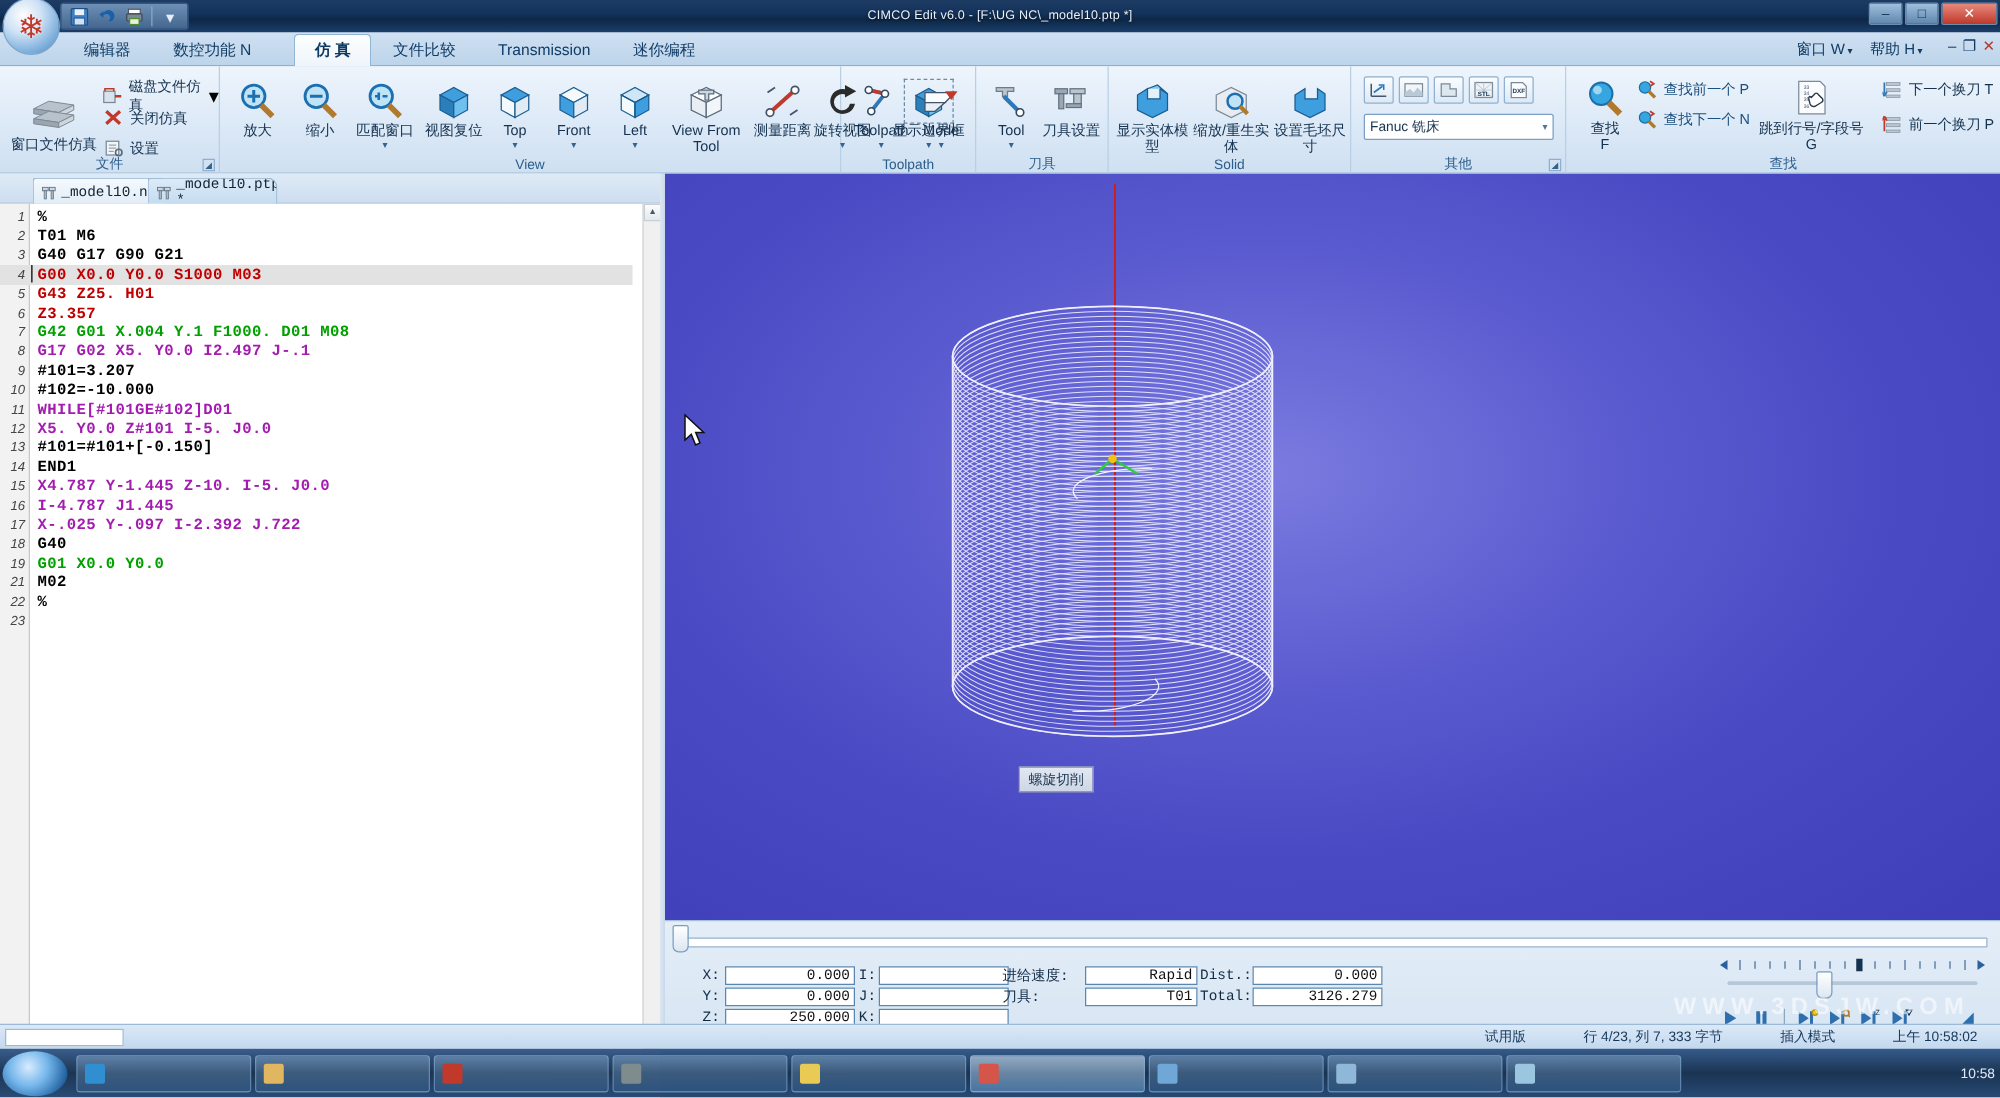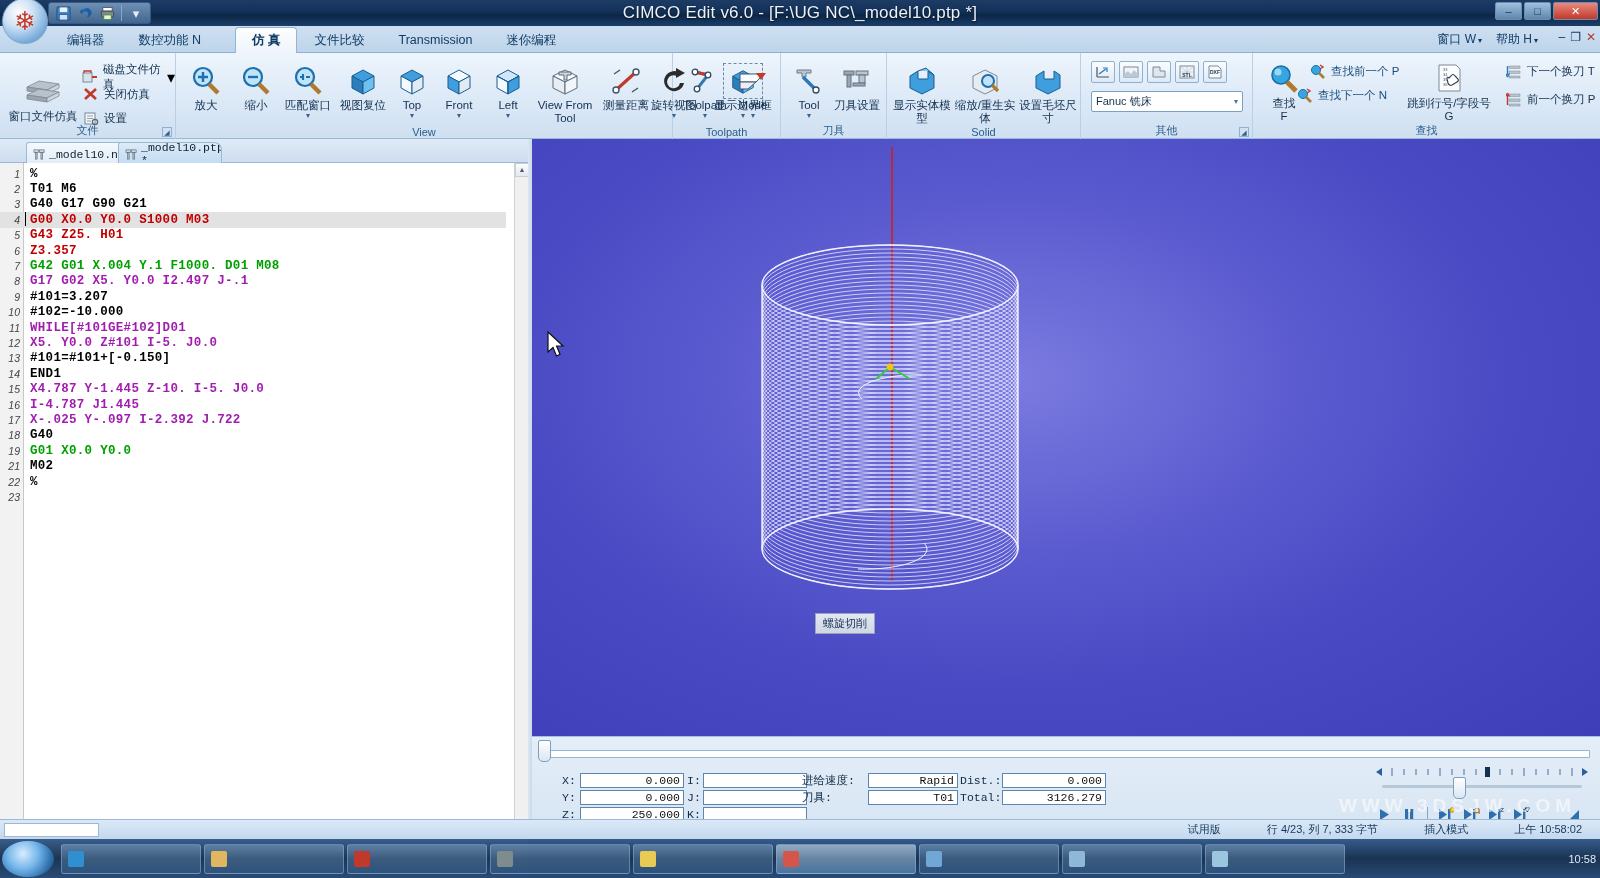--- a/index.html
+++ b/index.html
@@ -30,21 +30,21 @@
     display: flex; align-items: center; gap: 2px;
     background: linear-gradient(180deg,#6e90b5 0%,#43668f 100%);
     border: 1px solid #355a85; border-radius: 3px; padding: 1px 4px;
   }
   .qat .qbtn { width: 20px; height: 18px; display:flex;align-items:center;justify-content:center;
                font-size: 13px; cursor: default; }
   .qat .sep { width: 1px; height: 16px; background: #89a8c9; margin: 0 2px;}
   .qat-drop { font-size: 9px; color: #e6eef7; }
   .title-text {
     position: absolute; left: 0; width: 1600px; text-align: center;
-    font-size: 17px; color: #e9f1fa; line-height: 26px; letter-spacing: .2px;
+    font-size: 10px; color: #e9f1fa; line-height: 26px; letter-spacing: .2px;
     text-shadow: 0 1px 2px rgba(0,0,0,.7);
   }
   .winbtns { position: absolute; right: 2px; top: 2px; display: flex; gap: 2px; z-index: 20;}
   .winbtn {
     width: 27px; height: 18px; border: 1px solid #6d8db0; border-radius: 2px;
     background: linear-gradient(180deg,#9fc0de 0%,#5f86ad 100%);
     color: #14314f; font-size: 11px; line-height: 16px; text-align: center;
   }
   .winbtn.close { width: 45px; background: linear-gradient(180deg,#e88a7d 0%,#c0392b 100%); color: #fff; }
 
@@ -628,21 +628,21 @@
       <div class="sm-row" style="left:56px; top:10px;">
         <span class="sm-ico">
           <svg width="16" height="15" viewBox="0 0 16 15">
               <circle cx="6" cy="6" r="4.5" fill="#36a6e0" stroke="#1b6ea8"></circle>
               <path d="M9 9 L14 14" stroke="#b07a2e" stroke-width="2.6"></path>
               <path d="M10 1 L13 3 L10 5" stroke="#c0392b" stroke-width="1.4" fill="none"></path>
             </svg>
         </span>
         <span class="lbl" style="color:#1b4f7f">查找前一个 P</span>
       </div>
-      <div class="sm-row" style="left:43px; top:34px;">
+      <div class="sm-row" style="left:56px; top:34px;">
         <span class="sm-ico">
           <svg width="16" height="15" viewBox="0 0 16 15">
               <circle cx="6" cy="6" r="4.5" fill="#36a6e0" stroke="#1b6ea8"></circle>
               <path d="M9 9 L14 14" stroke="#b07a2e" stroke-width="2.6"></path>
               <path d="M10 5 L13 3 L10 1" stroke="#c0392b" stroke-width="1.4" fill="none"></path>
             </svg>
         </span>
         <span class="lbl" style="color:#1b4f7f">查找下一个 N</span>
       </div>
       <div class="ritem" style="left:148px; top:8px; width:96px;">

